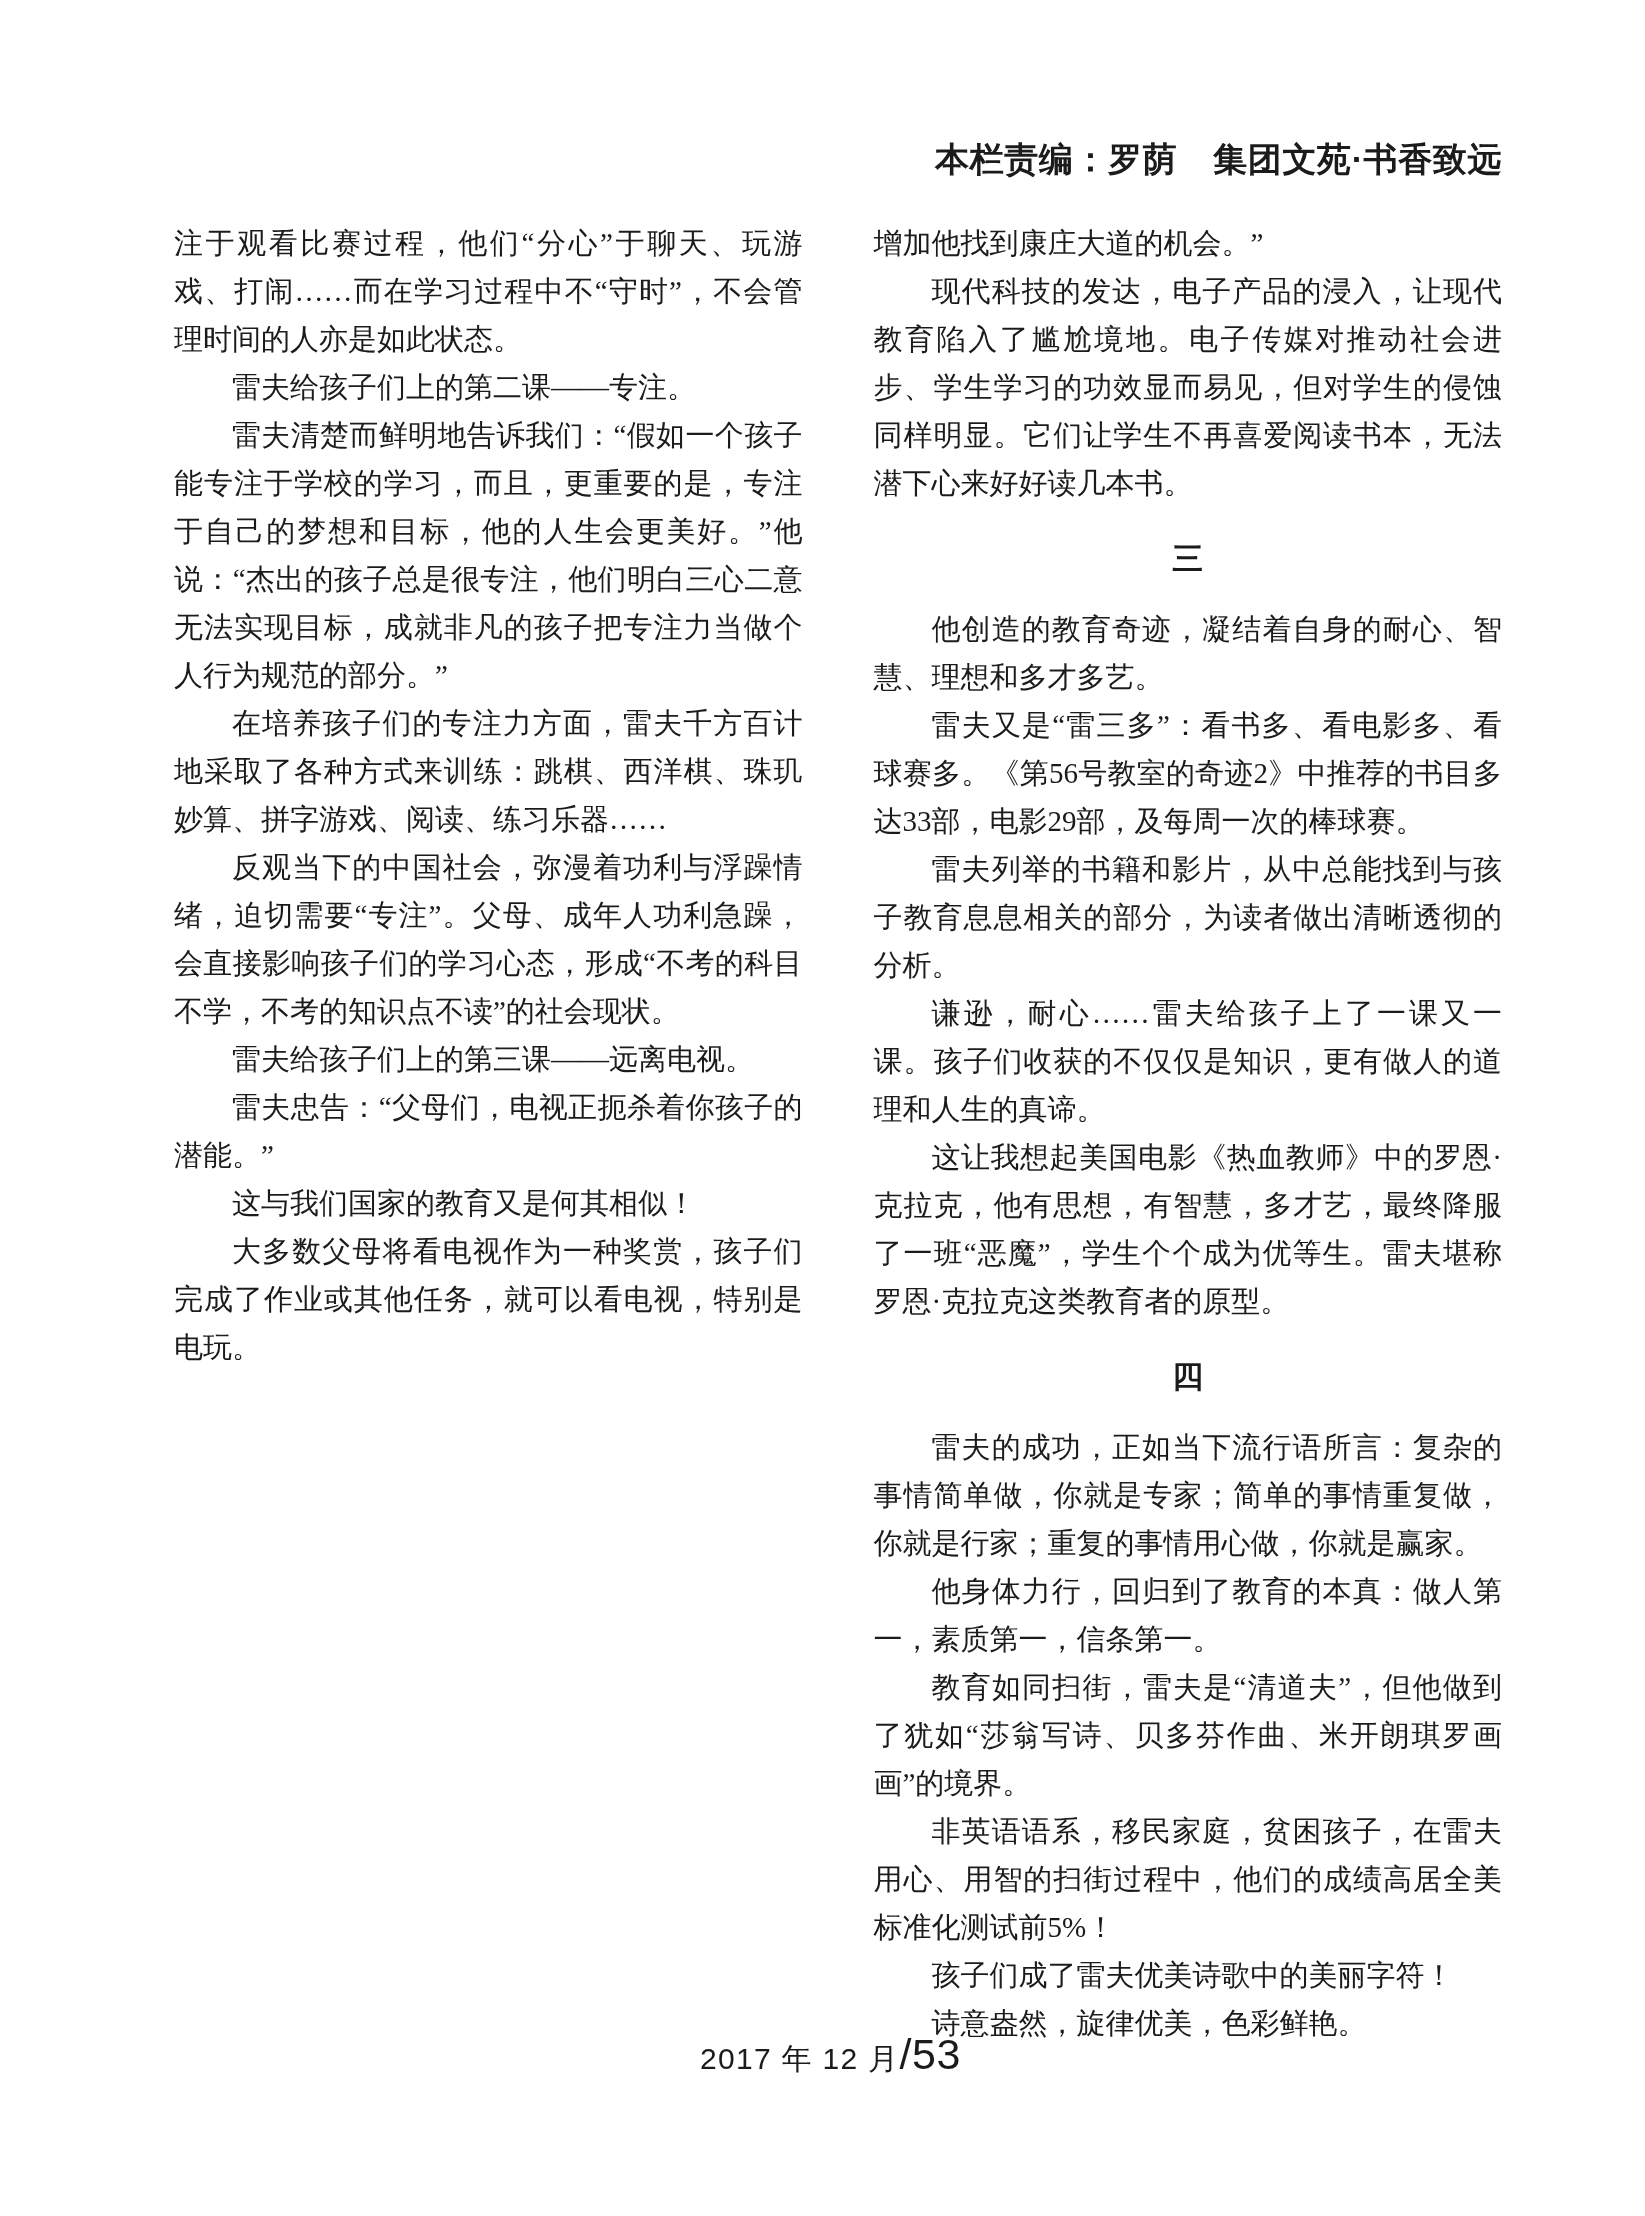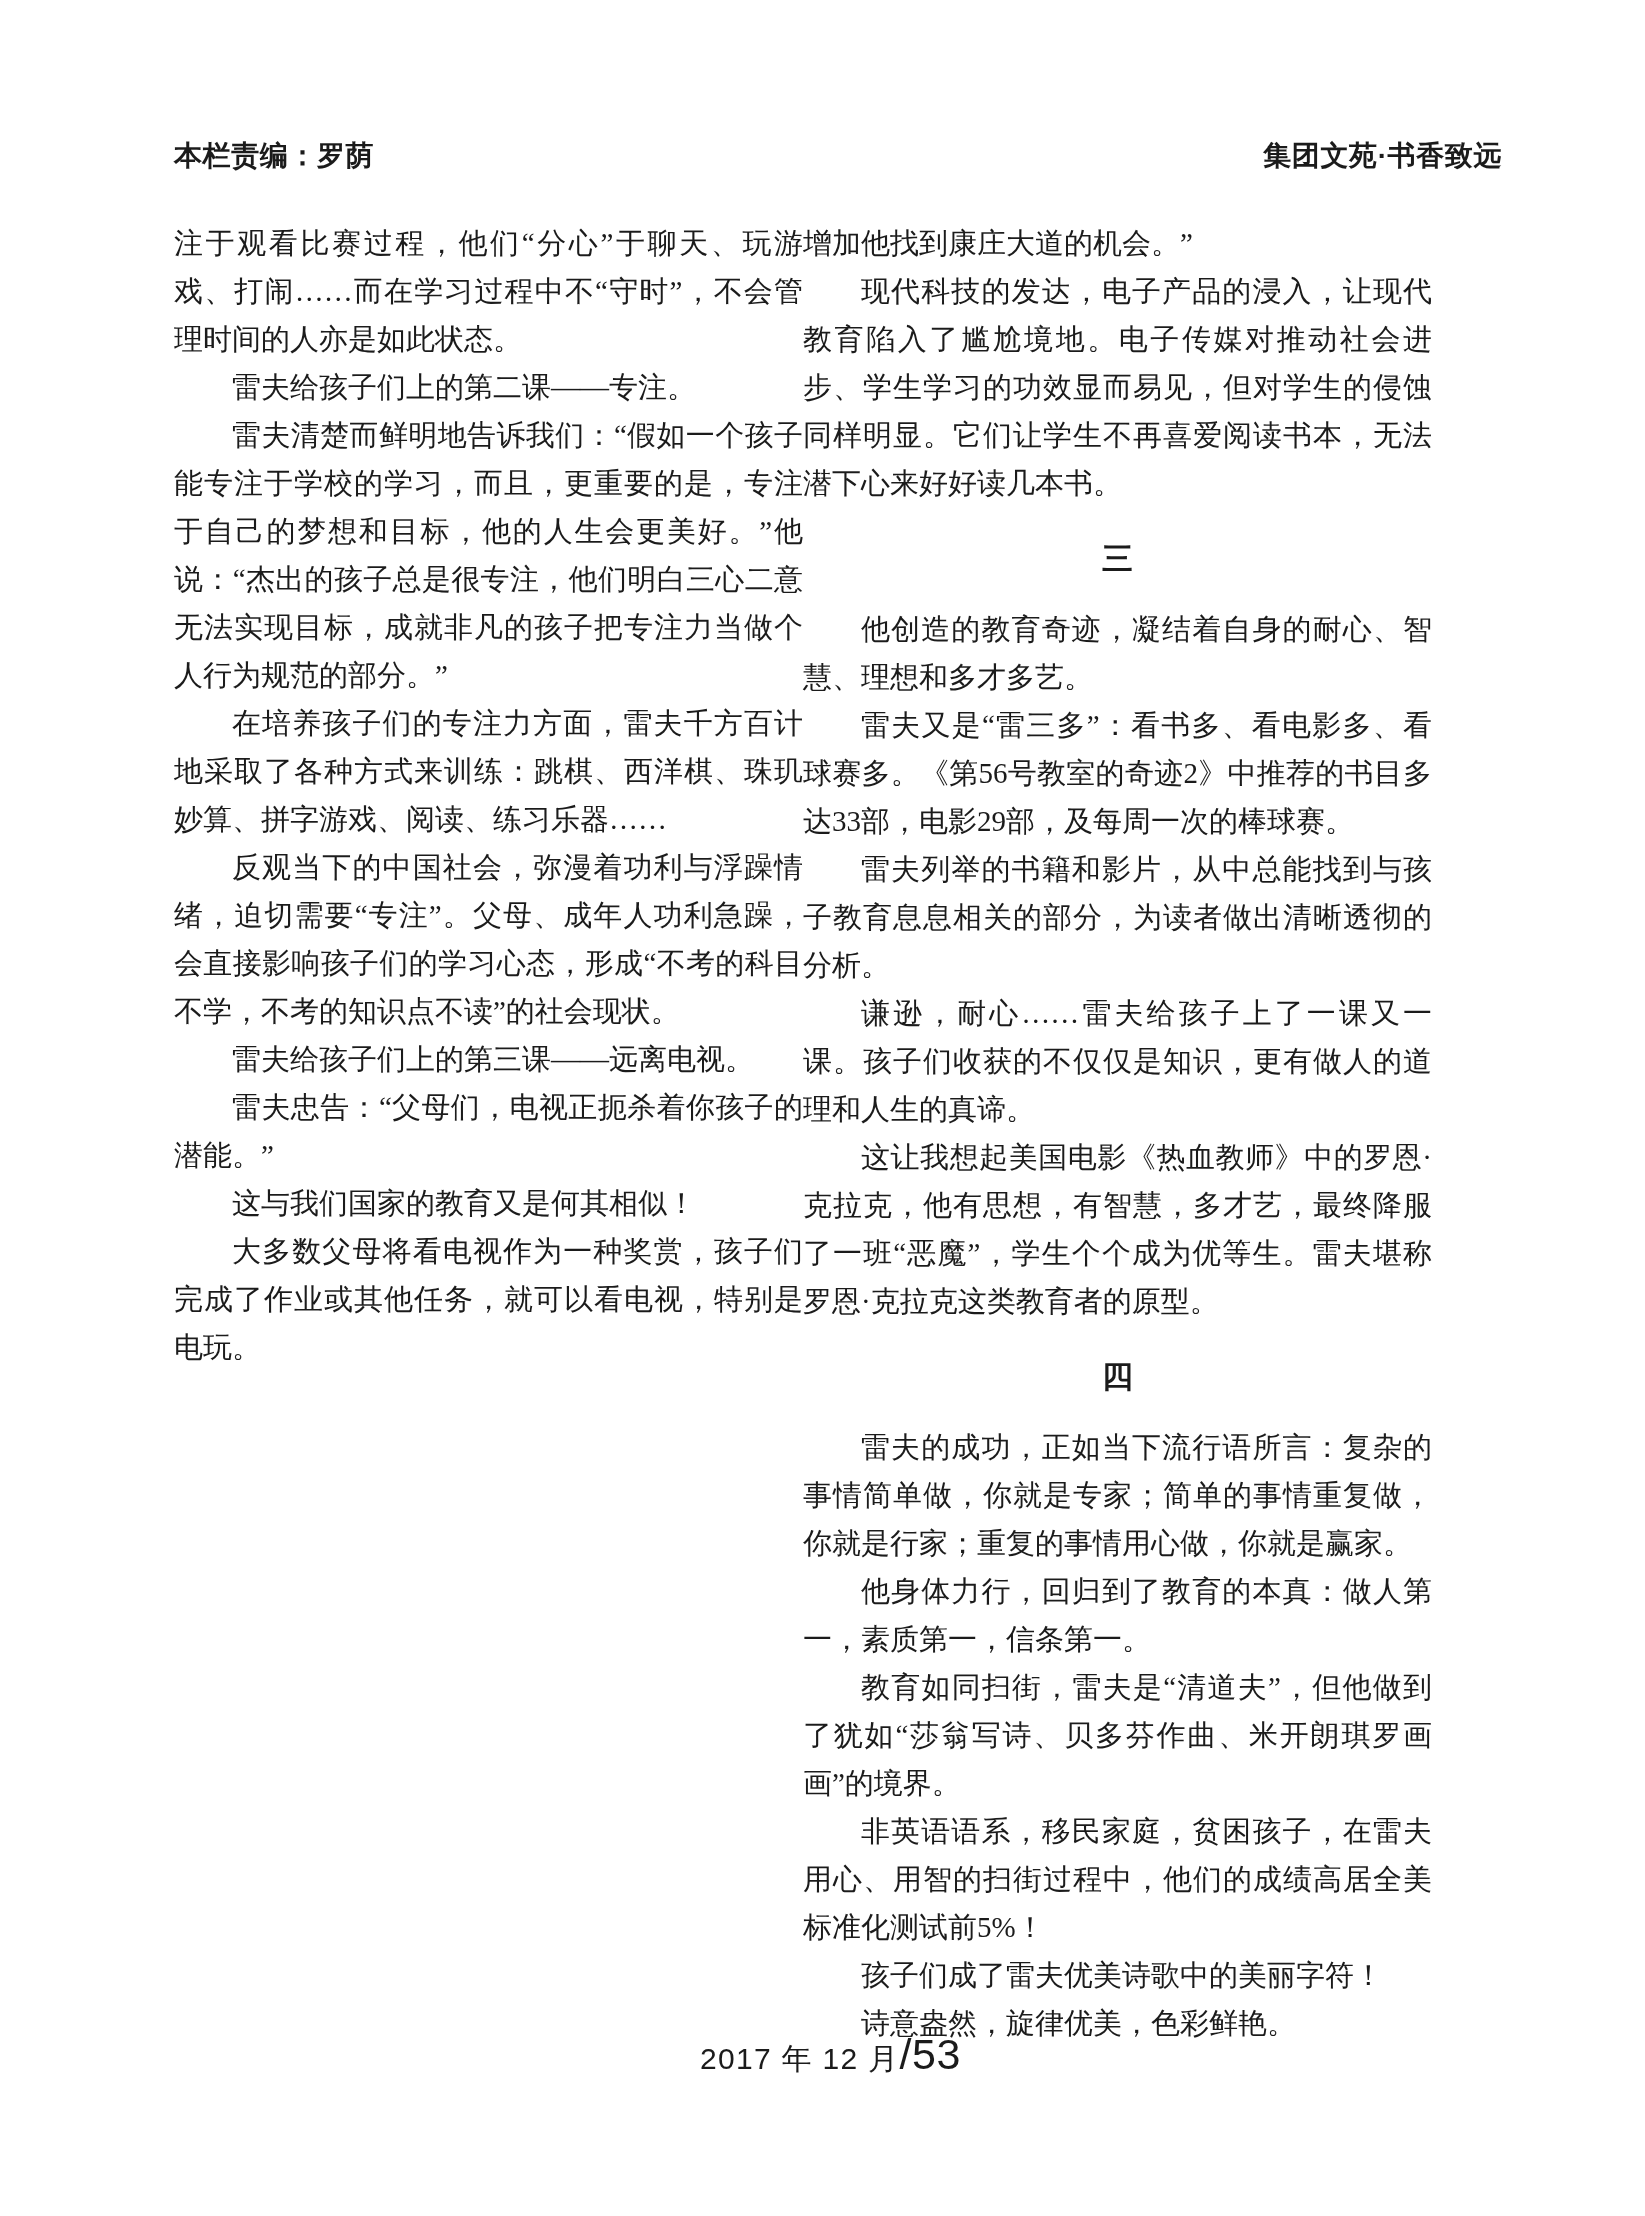--- a/index.html
+++ b/index.html
@@ -16,35 +16,36 @@
     color: #1b1b1b;
     font-family: "Liberation Serif", "DejaVu Serif", serif;
     overflow: hidden;
   }
   .page-header {
     position: absolute;
     top: 141px;
     left: 174px;
     width: 1328px;
     display: flex;
-    justify-content: space-between;
+    justify-content: flex-end;
     align-items: baseline;
     font-family: "Liberation Sans", "DejaVu Sans", sans-serif;
     font-weight: bold;
-    font-size: 28px;
+    font-size: 34px;
     line-height: 1.1;
     letter-spacing: 0.6px;
     gap: 36px;
   }
   .body-columns {
     position: absolute;
     top: 219px;
     left: 174px;
     width: 1328px;
     display: flex;
+    gap: 71px;
   }
   .column {
     width: 629px;
     font-size: 29px;
     line-height: 48px;
     text-align: justify;
   }
   .column p {
     margin: 0;
     padding: 0;

